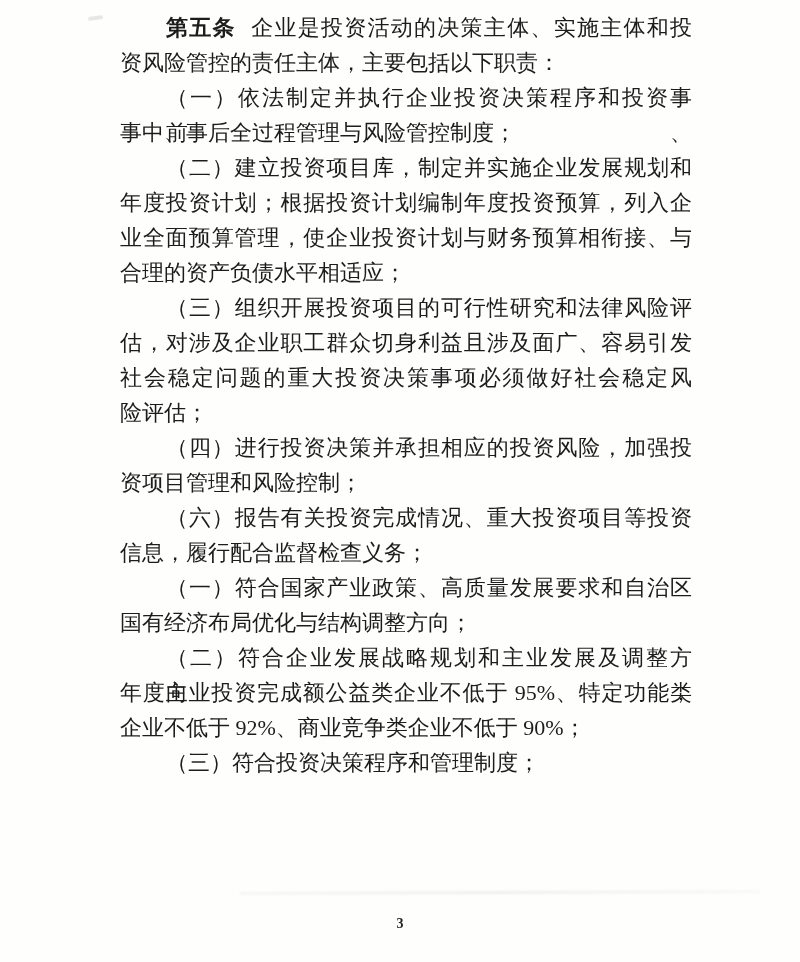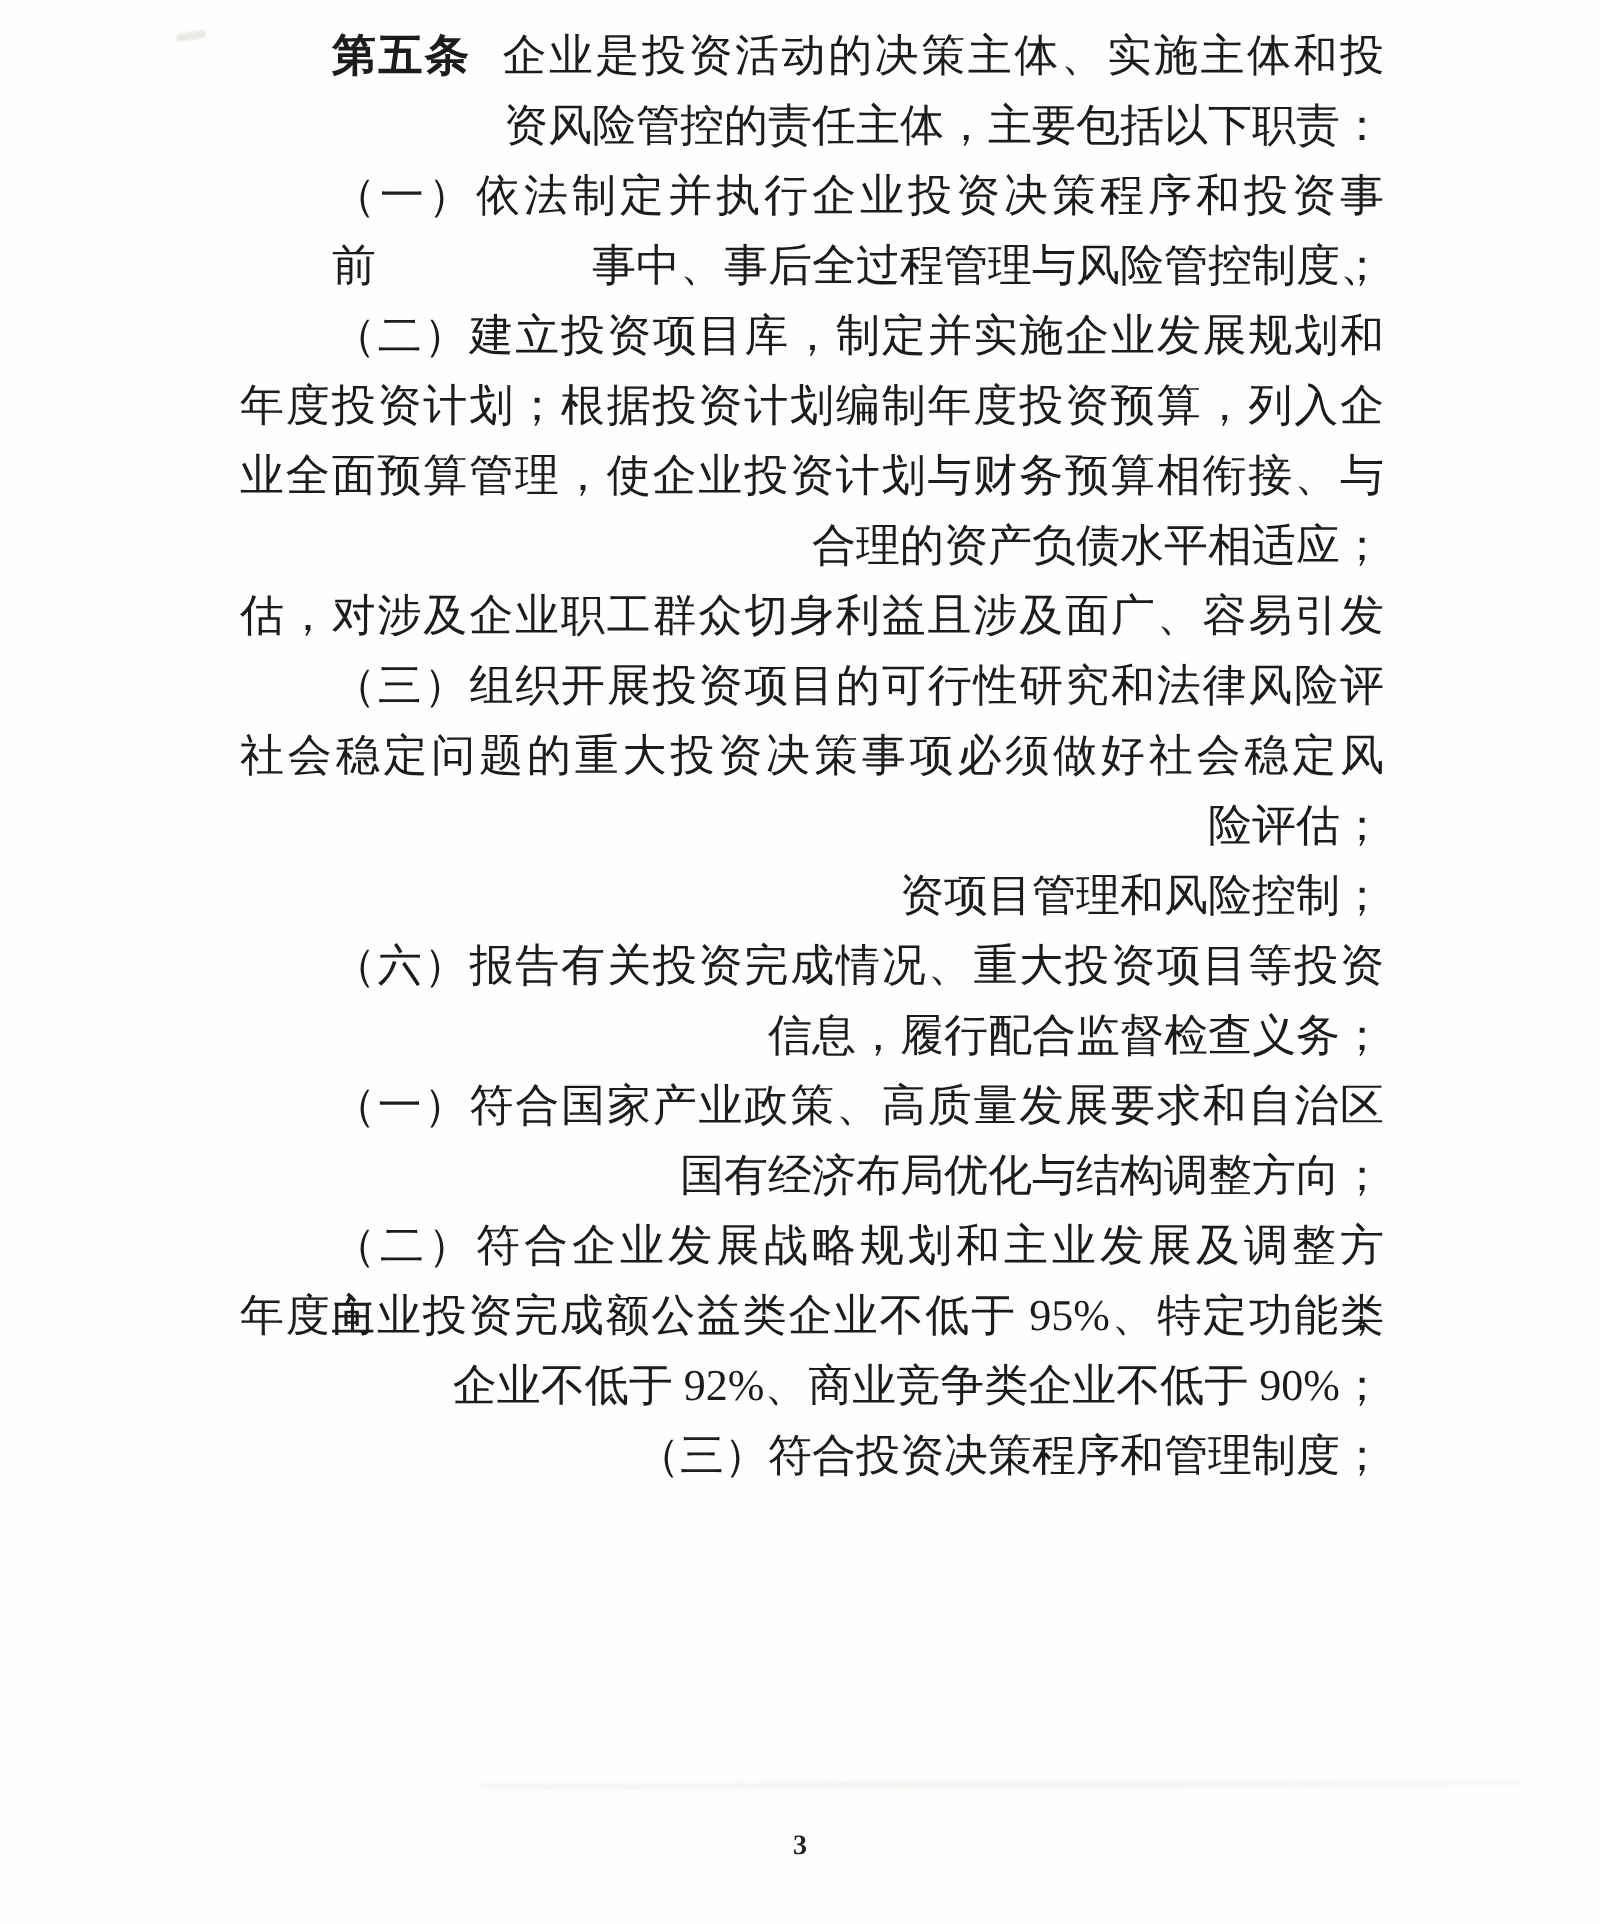--- a/index.html
+++ b/index.html
@@ -26,21 +26,21 @@
     width: 572px;
     padding-top: 10px;
     color: #1c1c1c;
     font-size: 22px;
     line-height: 35px;
     letter-spacing: 0;
   }
   .line {
     height: 35px;
     white-space: nowrap;
-    text-align: right;
+    text-align: left;
   }
   
   .j {
     white-space: normal;
     text-align: justify;
     text-align-last: justify;
   }
   
   .ind {
     padding-left: 46px;
@@ -107,28 +107,29 @@
     <div class="line">事中、事后全过程管理与风险管控制度；</div>
 
     <div class="line ind j">（二）建立投资项目库，制定并实施企业发展规划和</div>
 
     <div class="line j">年度投资计划；根据投资计划编制年度投资预算，列入企</div>
 
     <div class="line j">业全面预算管理，使企业投资计划与财务预算相衔接、与</div>
 
     <div class="line">合理的资产负债水平相适应；</div>
 
+    <div class="line ind j">（三）组织开展投资项目的可行性研究和法律风险评</div>
+
     <div class="line j">估，对涉及企业职工群众切身利益且涉及面广、容易引发</div>
-
-    <div class="line ind j">（三）组织开展投资项目的可行性研究和法律风险评</div>
 
     <div class="line j">社会稳定问题的重大投资决策事项必须做好社会稳定风</div>
 
     <div class="line">险评估；</div>
 
+    <div class="line ind j">（四）进行投资决策并承担相应的投资风险，加强投</div>
 
     <div class="line">资项目管理和风险控制；</div>
 
 
     <div class="line ind j">（六）报告有关投资完成情况、重大投资项目等投资</div>
 
     <div class="line">信息，履行配合监督检查义务；</div>
 
 
 

